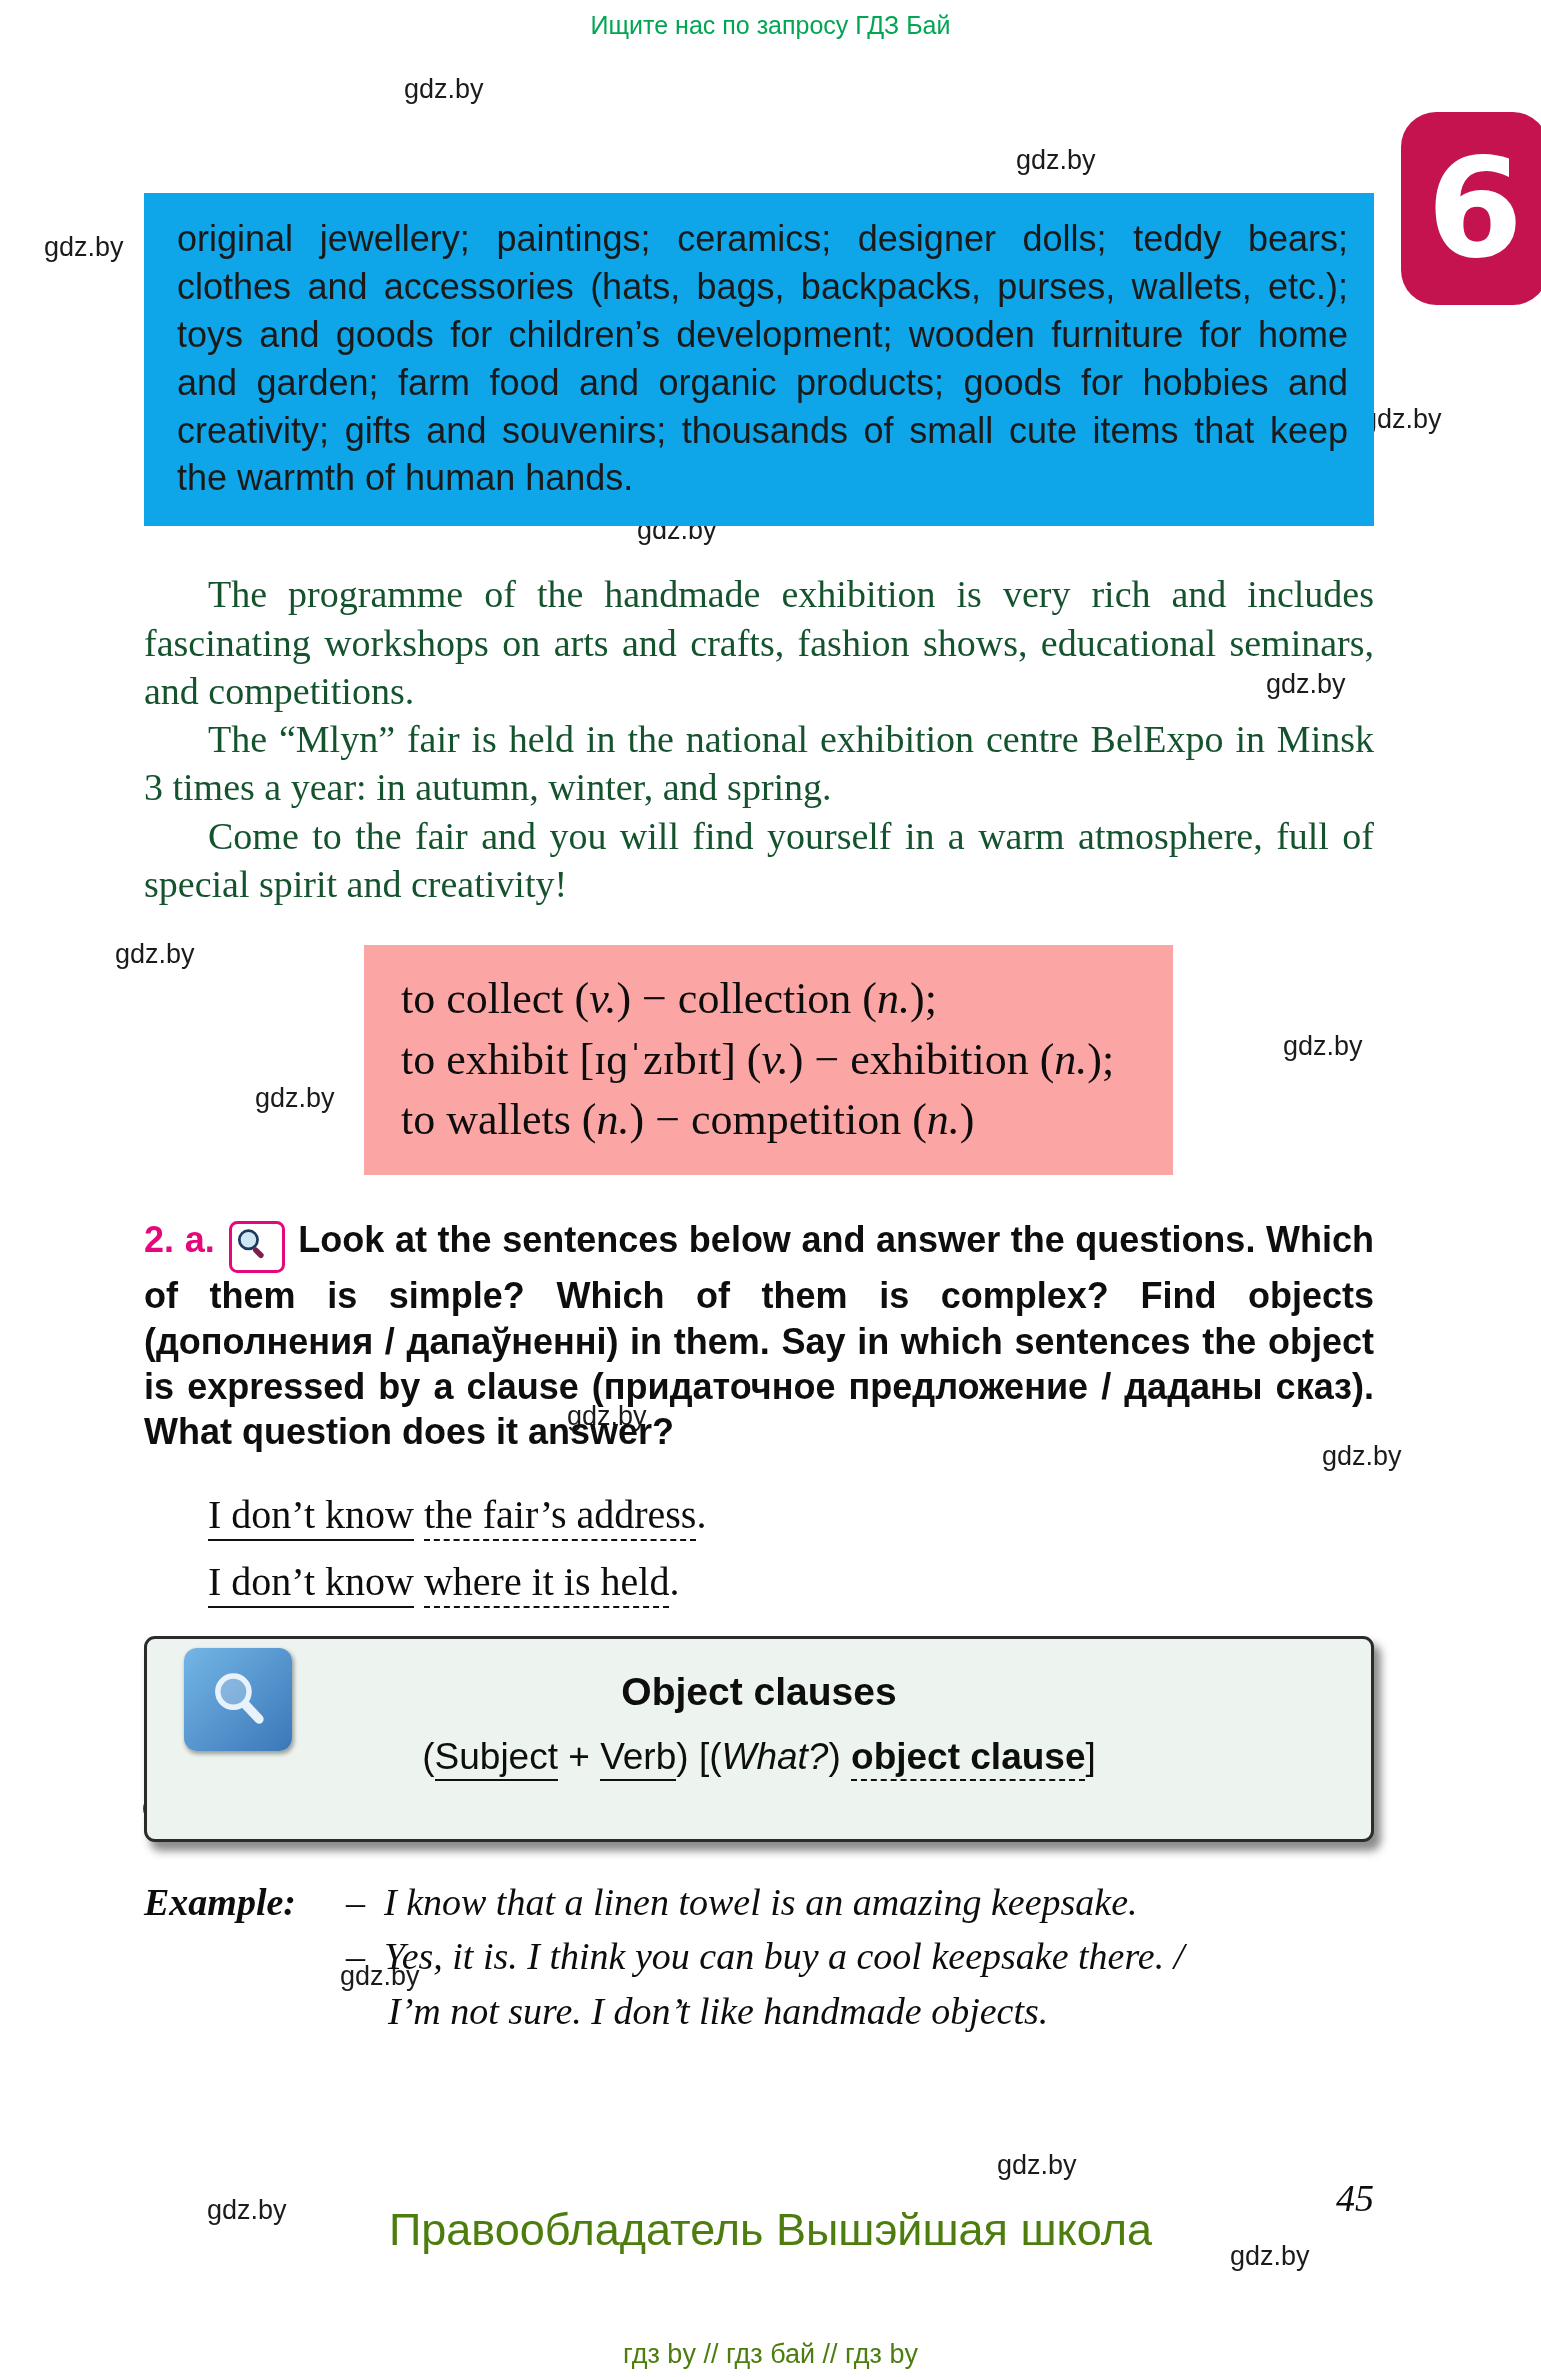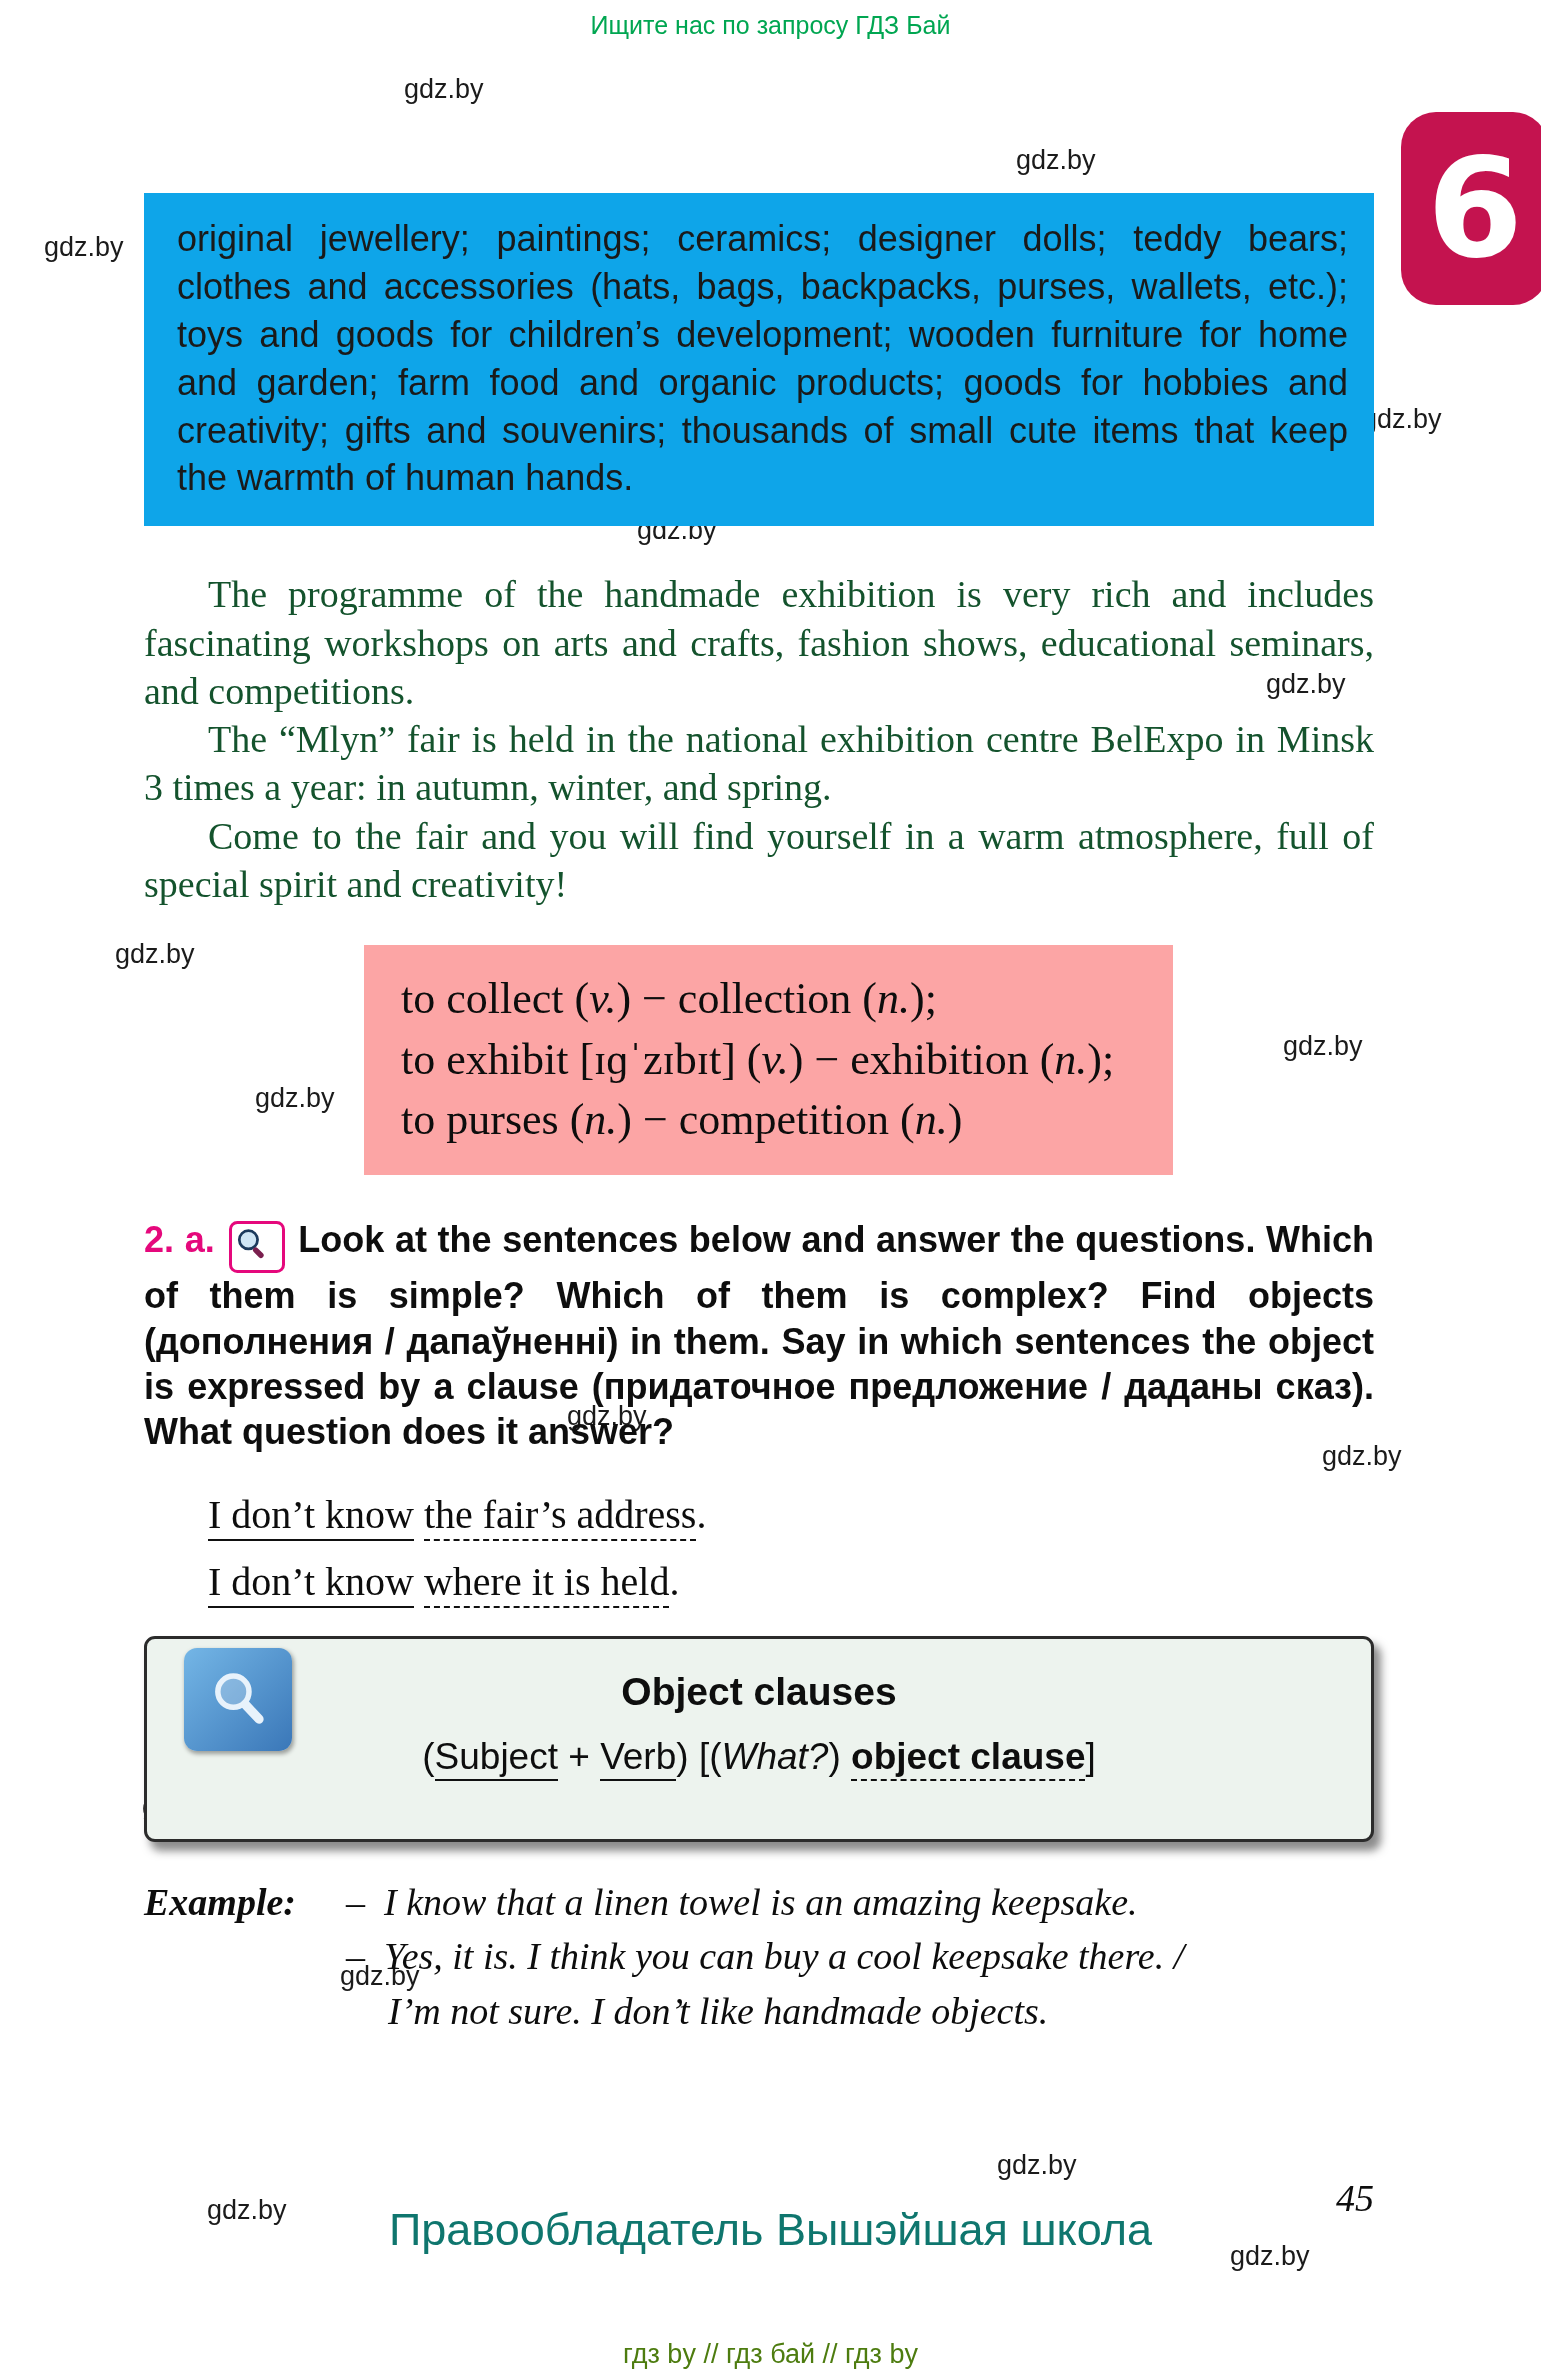--- a/index.html
+++ b/index.html
@@ -77,21 +77,21 @@
   }
   .example-label{font-weight:bold;width:202px;flex:0 0 202px;}
   .example-lines p{margin:0 0 7.4px 0;white-space:pre-wrap;}
   .example-lines p.indent{padding-left:42px;}
   .page-number{
     position:absolute;top:2176px;right:167px;font-family:"Liberation Serif", serif;
     font-size:38px;color:#0d0d0d;font-style:italic;
   }
   .copyright{
     position:absolute;top:2204px;left:0;width:100%;text-align:center;
-    color:#0f766e;font-size:45px;
+    color:#4d7c0f;font-size:45px;
   }
   .footer-links{
     position:absolute;top:2339px;left:0;width:100%;text-align:center;
     color:#4d7c0f;font-size:27px;
   }
 </style>
 </head>
 <body>
 
 <div class="top-banner">Ищите нас по запросу ГДЗ Бай</div>
@@ -127,21 +127,21 @@
     <span>original jewellery; paintings; ceramics; designer dolls; teddy bears; clothes and accessories (hats, bags, backpacks, purses, wallets, etc.); toys and goods for children’s development; wooden furniture for home and garden; farm food and organic products; goods for hobbies and creativity; gifts and souvenirs; thousands of small cute items that keep the warmth of human hands.</span>
   </div>
 
   <p class="body-par first">The programme of the handmade exhibition is very rich and includes fascinating workshops on arts and crafts, fashion shows, educational seminars, and competitions.</p>
   <p class="body-par">The “Mlyn” fair is held in the national exhibition centre BelExpo in Minsk 3 times a year: in autumn, winter, and spring.</p>
   <p class="body-par">Come to the fair and you will find yourself in a warm atmosphere, full of special spirit and creativity!</p>
 
   <div class="vocab-box">
     <div><span>to collect (</span><span class="it">v.</span><span>) − collection (</span><span class="it">n.</span><span>);</span></div>
     <div><span>to exhibit [ɪɡˈzɪbɪt] (</span><span class="it">v.</span><span>) − exhibition (</span><span class="it">n.</span><span>);</span></div>
-    <div><span>to purses (</span><span class="it">n.</span><span>) − competition (</span><span class="it">n.</span><span>)</span></div>
+    <div><span>to wallets (</span><span class="it">n.</span><span>) − competition (</span><span class="it">n.</span><span>)</span></div>
   </div>
 
   <p class="task">
     <span class="tnum">2. a.</span><span class="mini-magnifier"><svg width="42" height="39" viewBox="0 0 46 42">
           <circle cx="18" cy="17" r="10" fill="#cfe6f5" stroke="#1b3a5c" stroke-width="3"></circle>
           <rect x="26" y="24" width="14" height="6" rx="3" transform="rotate(45 26 24)" fill="#7a1f4e"></rect>
         </svg></span><span>Look at the sentences below and answer the questions. Which of them is simple? Which of them is complex? Find objects (дополнения / дапаўненні) in them. Say in which sentences the object is expressed by a clause (придаточное предложение / даданы сказ). What question does it answer?</span>
   </p>
 
   <div class="sentences">

